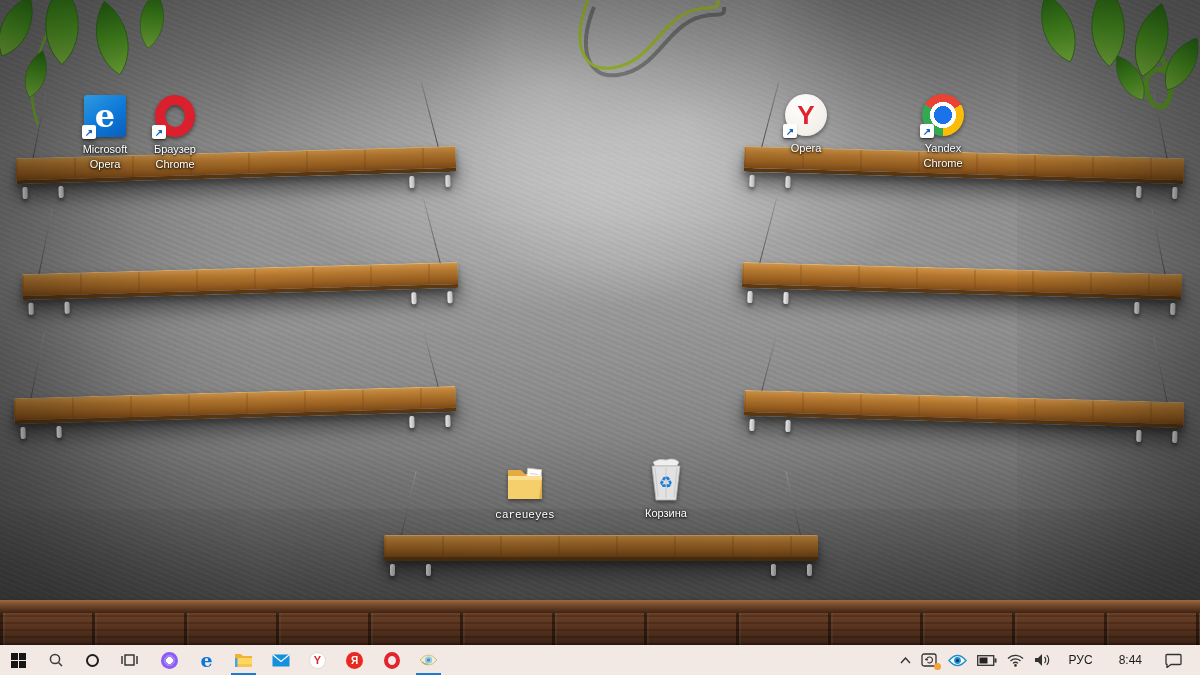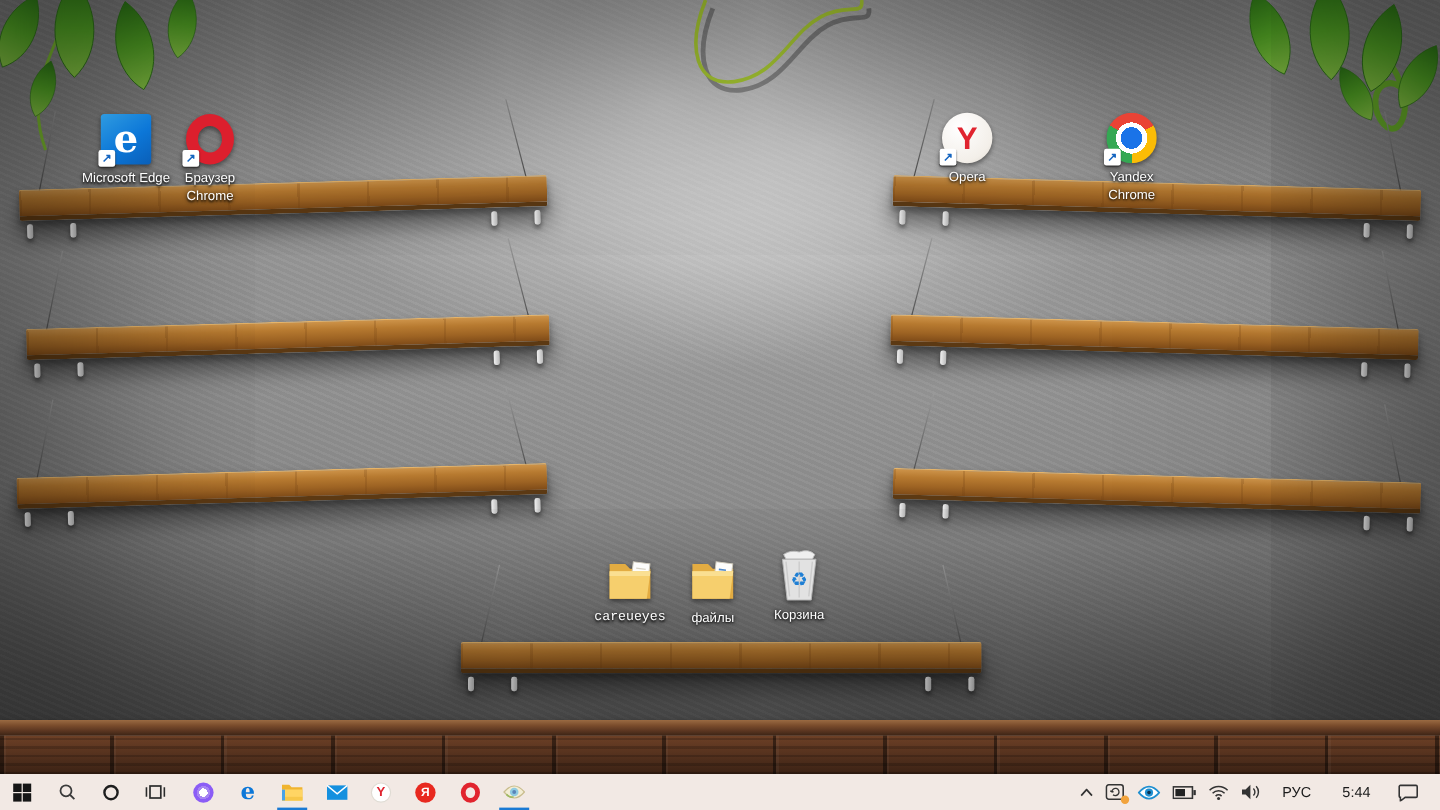--- a/index.html
+++ b/index.html
@@ -199,21 +199,21 @@
 
   <div class="wall-vignette"></div>
   <div class="baseboard"></div>
   <div class="floor"></div>
 
   <div class="dicon" style="left:66px; top:95px;">
     <div class="art">
       <div class="art-edge">e</div>
       <div class="sc-arrow">↗</div>
     </div>
-    <div class="label">Microsoft Edge</div>
+    <div class="label">Microsoft Opera</div>
   </div>
 
   <div class="dicon" style="left:136px; top:95px;">
     <div class="art">
       <div class="art-opera"></div>
       <div class="sc-arrow">↗</div>
     </div>
     <div class="label">Браузер Chrome</div>
   </div>
 
@@ -243,36 +243,20 @@
           <line x1="25" y1="17" x2="33" y2="17" stroke="#d8d3c6" stroke-width="1"></line>
           <line x1="25" y1="21" x2="33" y2="21" stroke="#d8d3c6" stroke-width="1"></line>
           </g>
         <path d="M4,15 h34 l-3,23 h-31 z" fill="#f6cf6d"></path>
         <path d="M4,15 h34 l-0.5,4 h-33.5 z" fill="#fadf92"></path>
       </svg>
     </div>
     <div class="label">careueyes</div>
   </div>
 
-  <div class="dicon" style="left:555px; top:461px;">
-    <div class="art">
-      <svg width="42" height="42" viewBox="0 0 42 42">
-        <path d="M4,9 h13 l4,4 h17 v25 h-34 z" fill="#e3ac42"></path>
-        <g transform="rotate(7 30 22)">
-            <rect x="22" y="8" width="14" height="24" fill="#fdfdfb" stroke="#cfcabb" stroke-width="0.8"></rect>
-          <line x1="25" y1="14" x2="31" y2="14" stroke="#4f87c7" stroke-width="1.4"></line>
-          <line x1="25" y1="18" x2="33" y2="18" stroke="#4f87c7" stroke-width="1.4"></line>
-          <line x1="25" y1="22" x2="30" y2="22" stroke="#4f87c7" stroke-width="1.4"></line>
-          </g>
-        <path d="M4,15 h34 l-3,23 h-31 z" fill="#f6cf6d"></path>
-        <path d="M4,15 h34 l-0.5,4 h-33.5 z" fill="#fadf92"></path>
-      </svg>
-    </div>
-    <div class="label">файлы</div>
-  </div>
 
   <div class="dicon" style="left:627px; top:459px;">
     <div class="art" style="display:flex; align-items:center; justify-content:center;">
       <svg width="42" height="44" viewBox="0 0 42 44">
         <path d="M8,4 q6,-4 13,-2 q8,-3 13,2 l-2,4 h-22 z" fill="#efefef" stroke="#bdbdbd" stroke-width="0.8"></path>
         <path d="M7,8 h28 l-4,34 h-20 z" fill="#e2e2e2" stroke="#b5b5b5" stroke-width="0.8"></path>
         <path d="M10,10 l3,29 M32,10 l-3,29 M21,10 v30" stroke="#cccccc" stroke-width="1.2" fill="none"></path>
         <text x="21" y="30" text-anchor="middle" font-size="16" fill="#1f7fd4">♻</text>
       </svg>
     </div>
@@ -404,21 +388,21 @@
           <path d="M10.5,4 a4.2,4.2 0 0 1 0,6" fill="none" stroke="#333" stroke-width="1.2"></path>
           <path d="M12.8,2.2 a7,7 0 0 1 0,9.6" fill="none" stroke="#333" stroke-width="1.2"></path>
         </svg>
       </div>
 
       <div class="tray-item">
         <span class="tray-text">РУС</span>
       </div>
 
       <div class="tray-item">
-        <span class="tray-text">5:44</span>
+        <span class="tray-text">8:44</span>
       </div>
 
       <div class="tray-item" style="padding:0 10px;">
         <svg width="17" height="15" viewBox="0 0 17 15">
           <path d="M2,1.5 h13 a1,1 0 0 1 1,1 v8 a1,1 0 0 1 -1,1 h-9 l-4,3 v-3 h0 a1,1 0 0 1 -1,-1 v-8 a1,1 0 0 1 1,-1 z" fill="none" stroke="#333" stroke-width="1.3"></path>
         </svg>
       </div>
     </div>
   </div>
 

